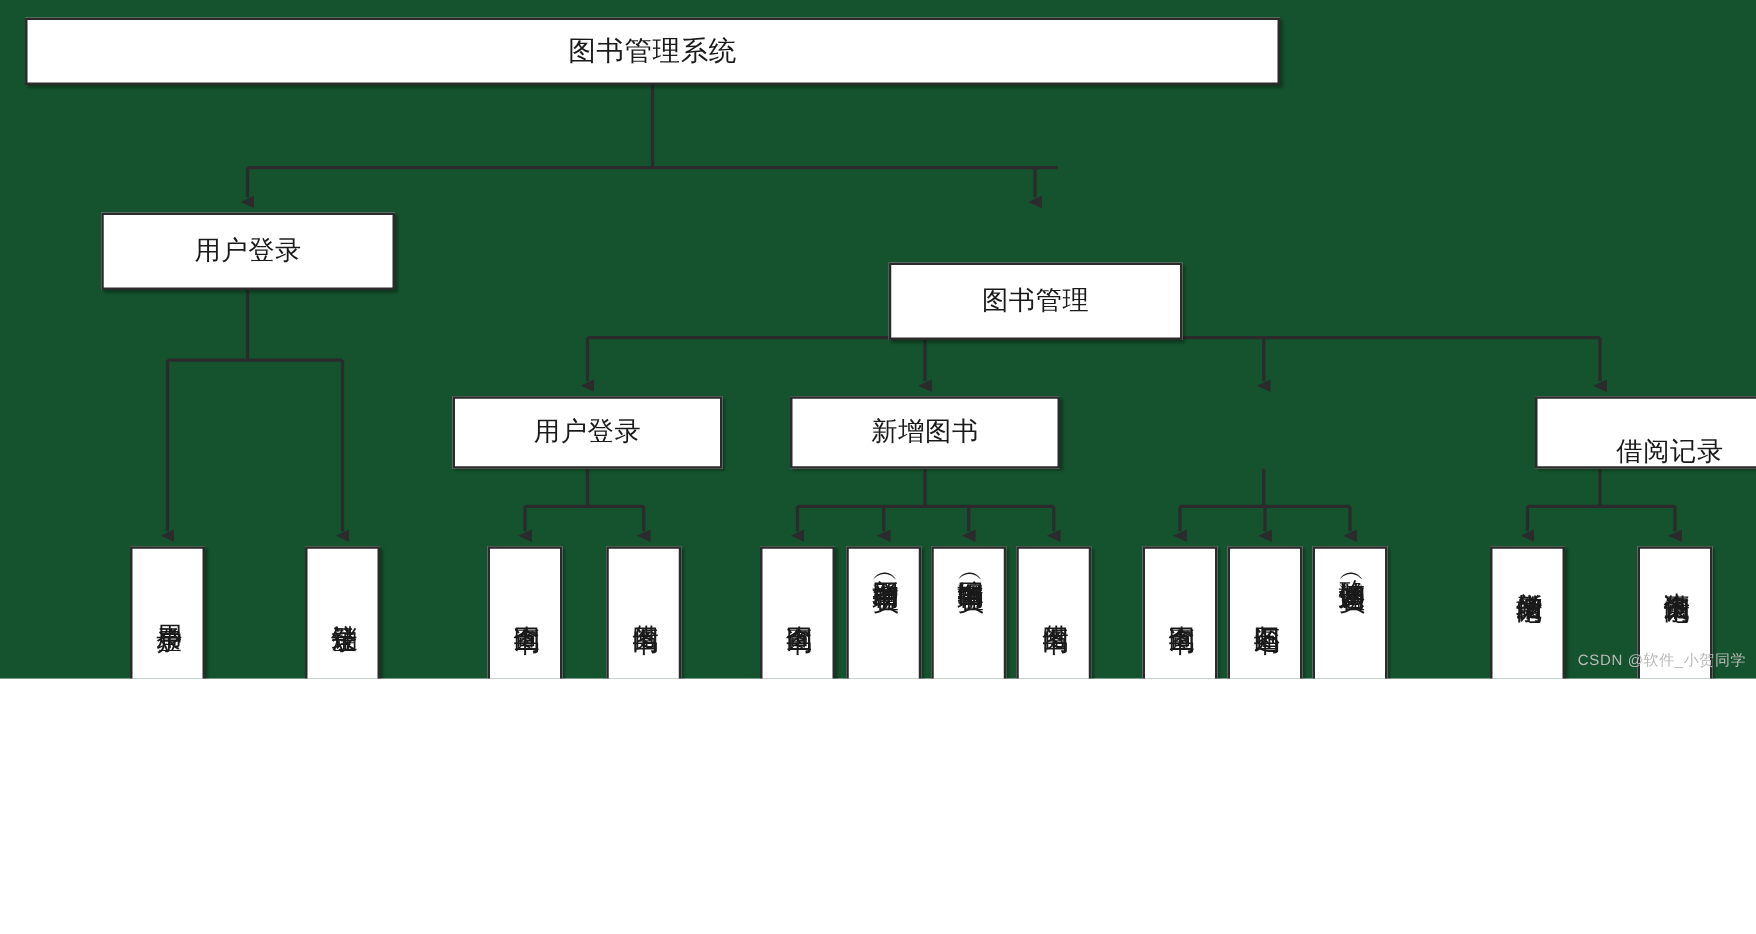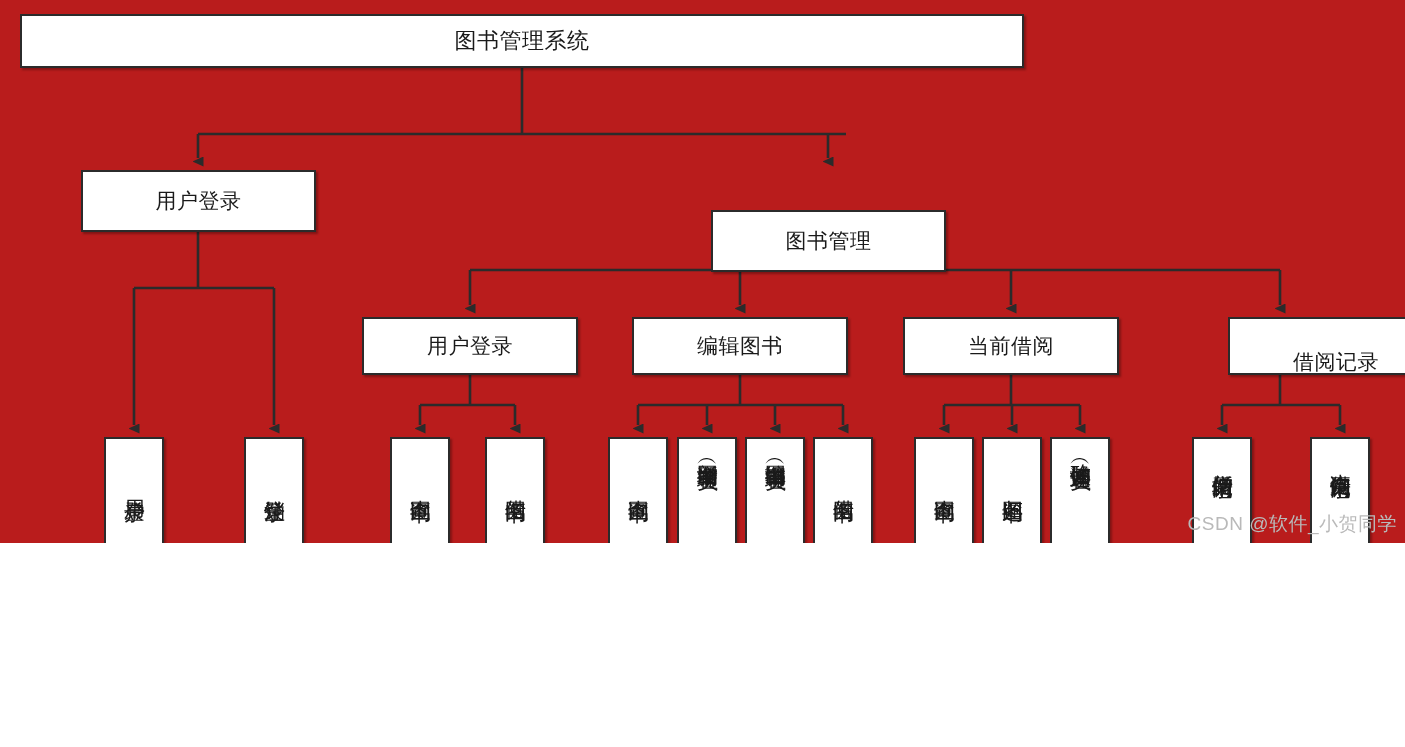--- a/index.html
+++ b/index.html
@@ -7,21 +7,21 @@
     padding: 0;
     background: #ffffff;
   }
   body {
     font-family: "Liberation Sans", "DejaVu Sans", sans-serif;
   }
   #diagram-canvas {
     position: relative;
     width: 1405px;
     height: 543px;
-    background: #b91c1c;
+    background: #14532d;
     overflow: hidden;
   }
   #edge-layer {
     position: absolute;
     left: 0;
     top: 0;
     width: 1405px;
     height: 747px;
     pointer-events: none;
   }
@@ -58,21 +58,21 @@
     letter-spacing: 1px;
     text-align: left;
     white-space: nowrap;
   }
   .node-v.pad-top-0 { padding-top: 8px; }
   .node-v.pad-top-1 { padding-top: 18px; }
   #watermark {
     position: absolute;
     right: 8px;
     bottom: 6px;
-    font-size: 19px;
+    font-size: 12px;
     color: #b9b9b9;
     letter-spacing: 0.5px;
     white-space: nowrap;
     user-select: none;
   }
 </style>
 </head>
 <body>
 
 <div id="diagram-canvas">
@@ -135,24 +135,21 @@
     <span class="node-label">用户登录</span>
   </div>
   <div class="node node-h" style="left:711px; top:170px; width:235px; height:62px;margin-top:40px;">
     <span class="node-label">图书管理</span>
   </div>
 
   <div class="node node-h" style="left:362px; top:317px; width:216px; height:58px;">
     <span class="node-label">用户登录</span>
   </div>
   <div class="node node-h" style="left:632px; top:317px; width:216px; height:58px;">
-    <span class="node-label">编辑图书</span>
-  </div>
-  <div class="node node-h" style="left:903px; top:317px; width:216px; height:58px;">
-    <span class="node-label">当前借阅</span>
+    <span class="node-label">新增图书</span>
   </div>
   <div class="node node-h" style="left:1228px; top:317px; width:216px; height:58px;align-items:flex-end;">
     <span class="node-label">借阅记录</span>
   </div>
 
   <div class="node node-v" style="left:104px; top:437px; width:60px; height:298px;">
     <span class="node-label">用户登录</span>
   </div>
   <div class="node node-v" style="left:244px; top:437px; width:60px; height:298px;">
     <span class="node-label">注销登录</span>

